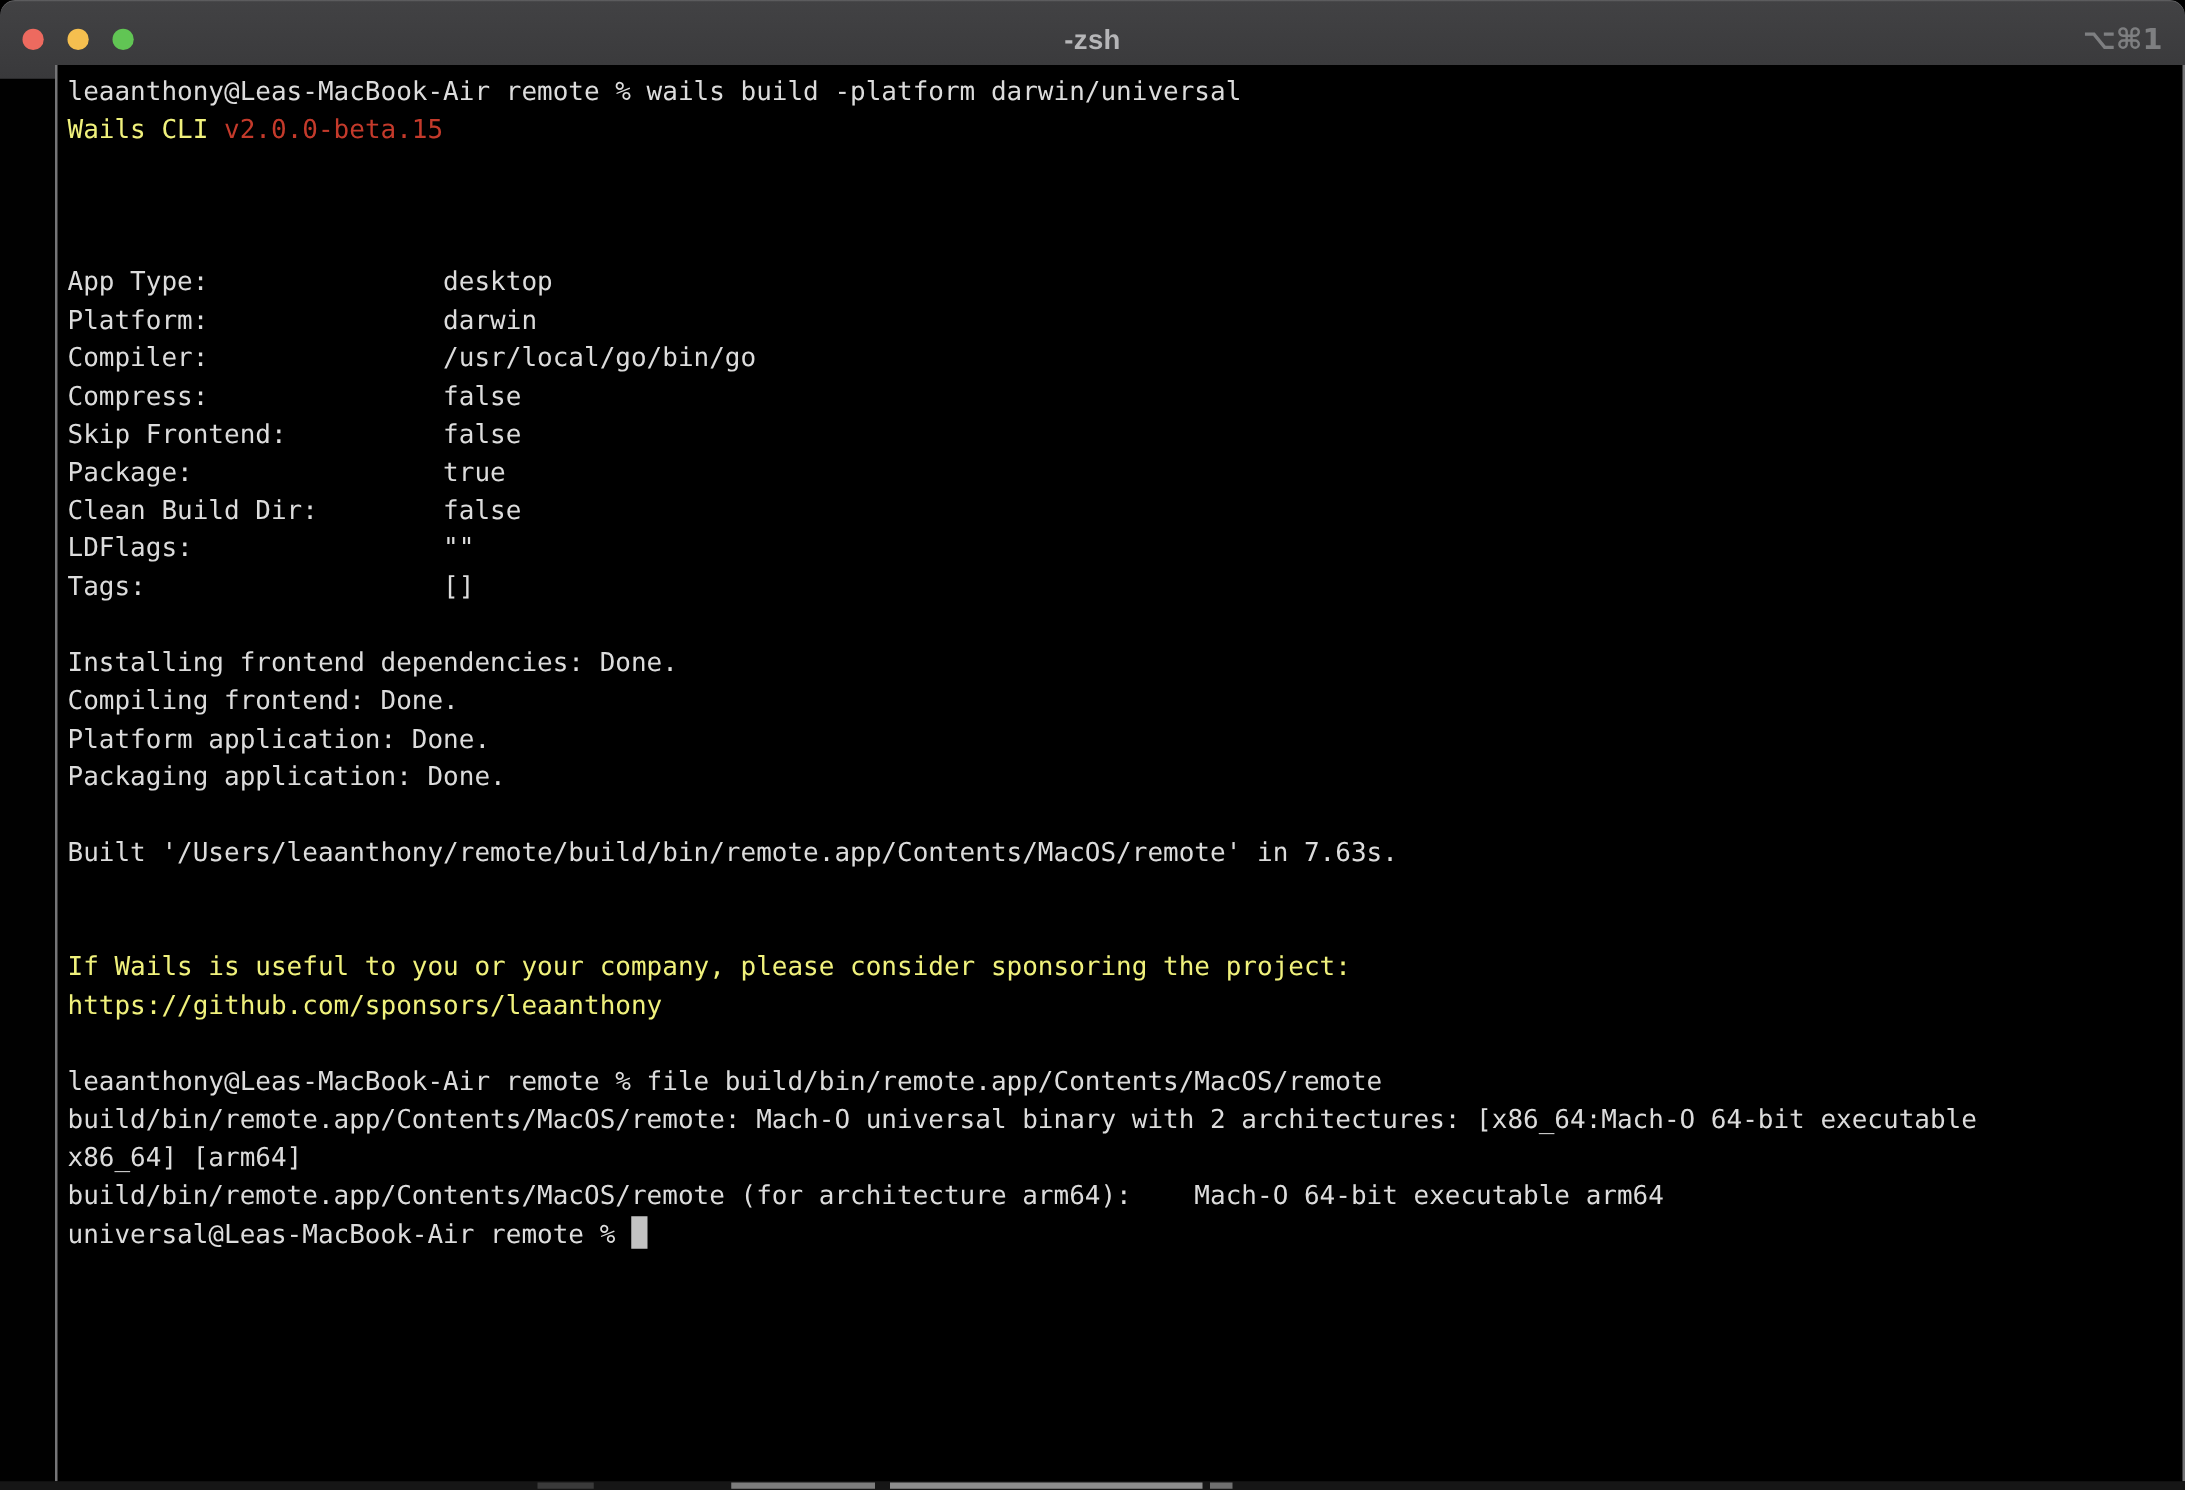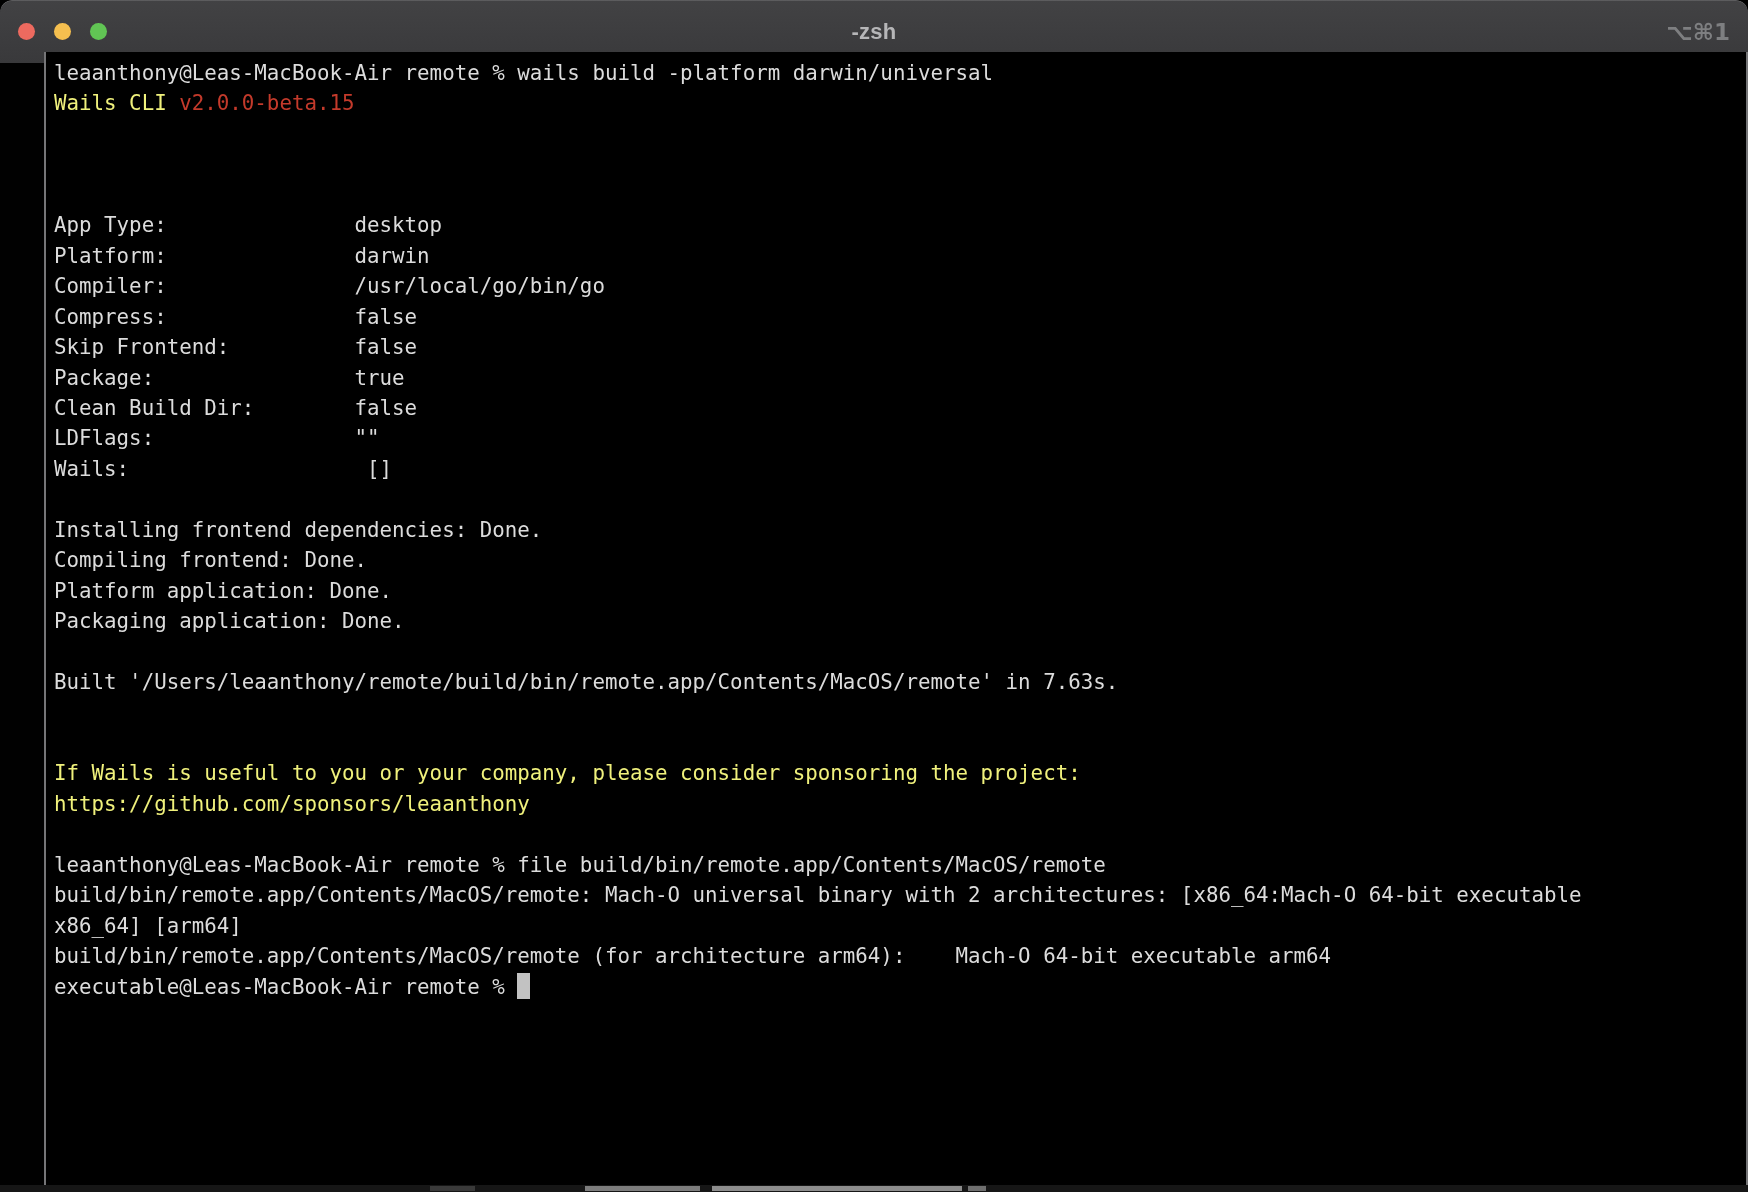--- a/index.html
+++ b/index.html
@@ -116,38 +116,38 @@
       <div class="line"></div>
       <div class="line"></div>
       <div class="line"><span class="seg-fg">App Type:               desktop</span></div>
       <div class="line"><span class="seg-fg">Platform:               darwin</span></div>
       <div class="line"><span class="seg-fg">Compiler:               /usr/local/go/bin/go</span></div>
       <div class="line"><span class="seg-fg">Compress:               false</span></div>
       <div class="line"><span class="seg-fg">Skip Frontend:          false</span></div>
       <div class="line"><span class="seg-fg">Package:                true</span></div>
       <div class="line"><span class="seg-fg">Clean Build Dir:        false</span></div>
       <div class="line"><span class="seg-fg">LDFlags:                ""</span></div>
-      <div class="line"><span class="seg-fg">Wails:                   []</span></div>
+      <div class="line"><span class="seg-fg">Tags:                   []</span></div>
       <div class="line"></div>
       <div class="line"><span class="seg-fg">Installing frontend dependencies: Done.</span></div>
       <div class="line"><span class="seg-fg">Compiling frontend: Done.</span></div>
       <div class="line"><span class="seg-fg">Platform application: Done.</span></div>
       <div class="line"><span class="seg-fg">Packaging application: Done.</span></div>
       <div class="line"></div>
       <div class="line"><span class="seg-fg">Built '/Users/leaanthony/remote/build/bin/remote.app/Contents/MacOS/remote' in 7.63s.</span></div>
       <div class="line"></div>
       <div class="line"></div>
       <div class="line"><span class="seg-yellow">If Wails is useful to you or your company, please consider sponsoring the project:</span></div>
       <div class="line"><span class="seg-yellow">https://github.com/sponsors/leaanthony</span></div>
       <div class="line"></div>
       <div class="line"><span class="seg-fg">leaanthony@Leas-MacBook-Air remote % file build/bin/remote.app/Contents/MacOS/remote</span></div>
       <div class="line"><span class="seg-fg">build/bin/remote.app/Contents/MacOS/remote: Mach-O universal binary with 2 architectures: [x86_64:Mach-O 64-bit executable</span></div>
       <div class="line"><span class="seg-fg">x86_64] [arm64]</span></div>
       <div class="line"><span class="seg-fg">build/bin/remote.app/Contents/MacOS/remote (for architecture arm64):    Mach-O 64-bit executable arm64</span></div>
-      <div class="line"><span class="seg-fg">executable@Leas-MacBook-Air remote % </span><span class="cursor"></span></div>
+      <div class="line"><span class="seg-fg">universal@Leas-MacBook-Air remote % </span><span class="cursor"></span></div>
     </div>
 
   <div class="behind-strip">
     <div class="frag f1"></div>
     <div class="frag f2"></div>
     <div class="frag f3"></div>
     <div class="frag f4"></div>
   </div>
 
 </div>

